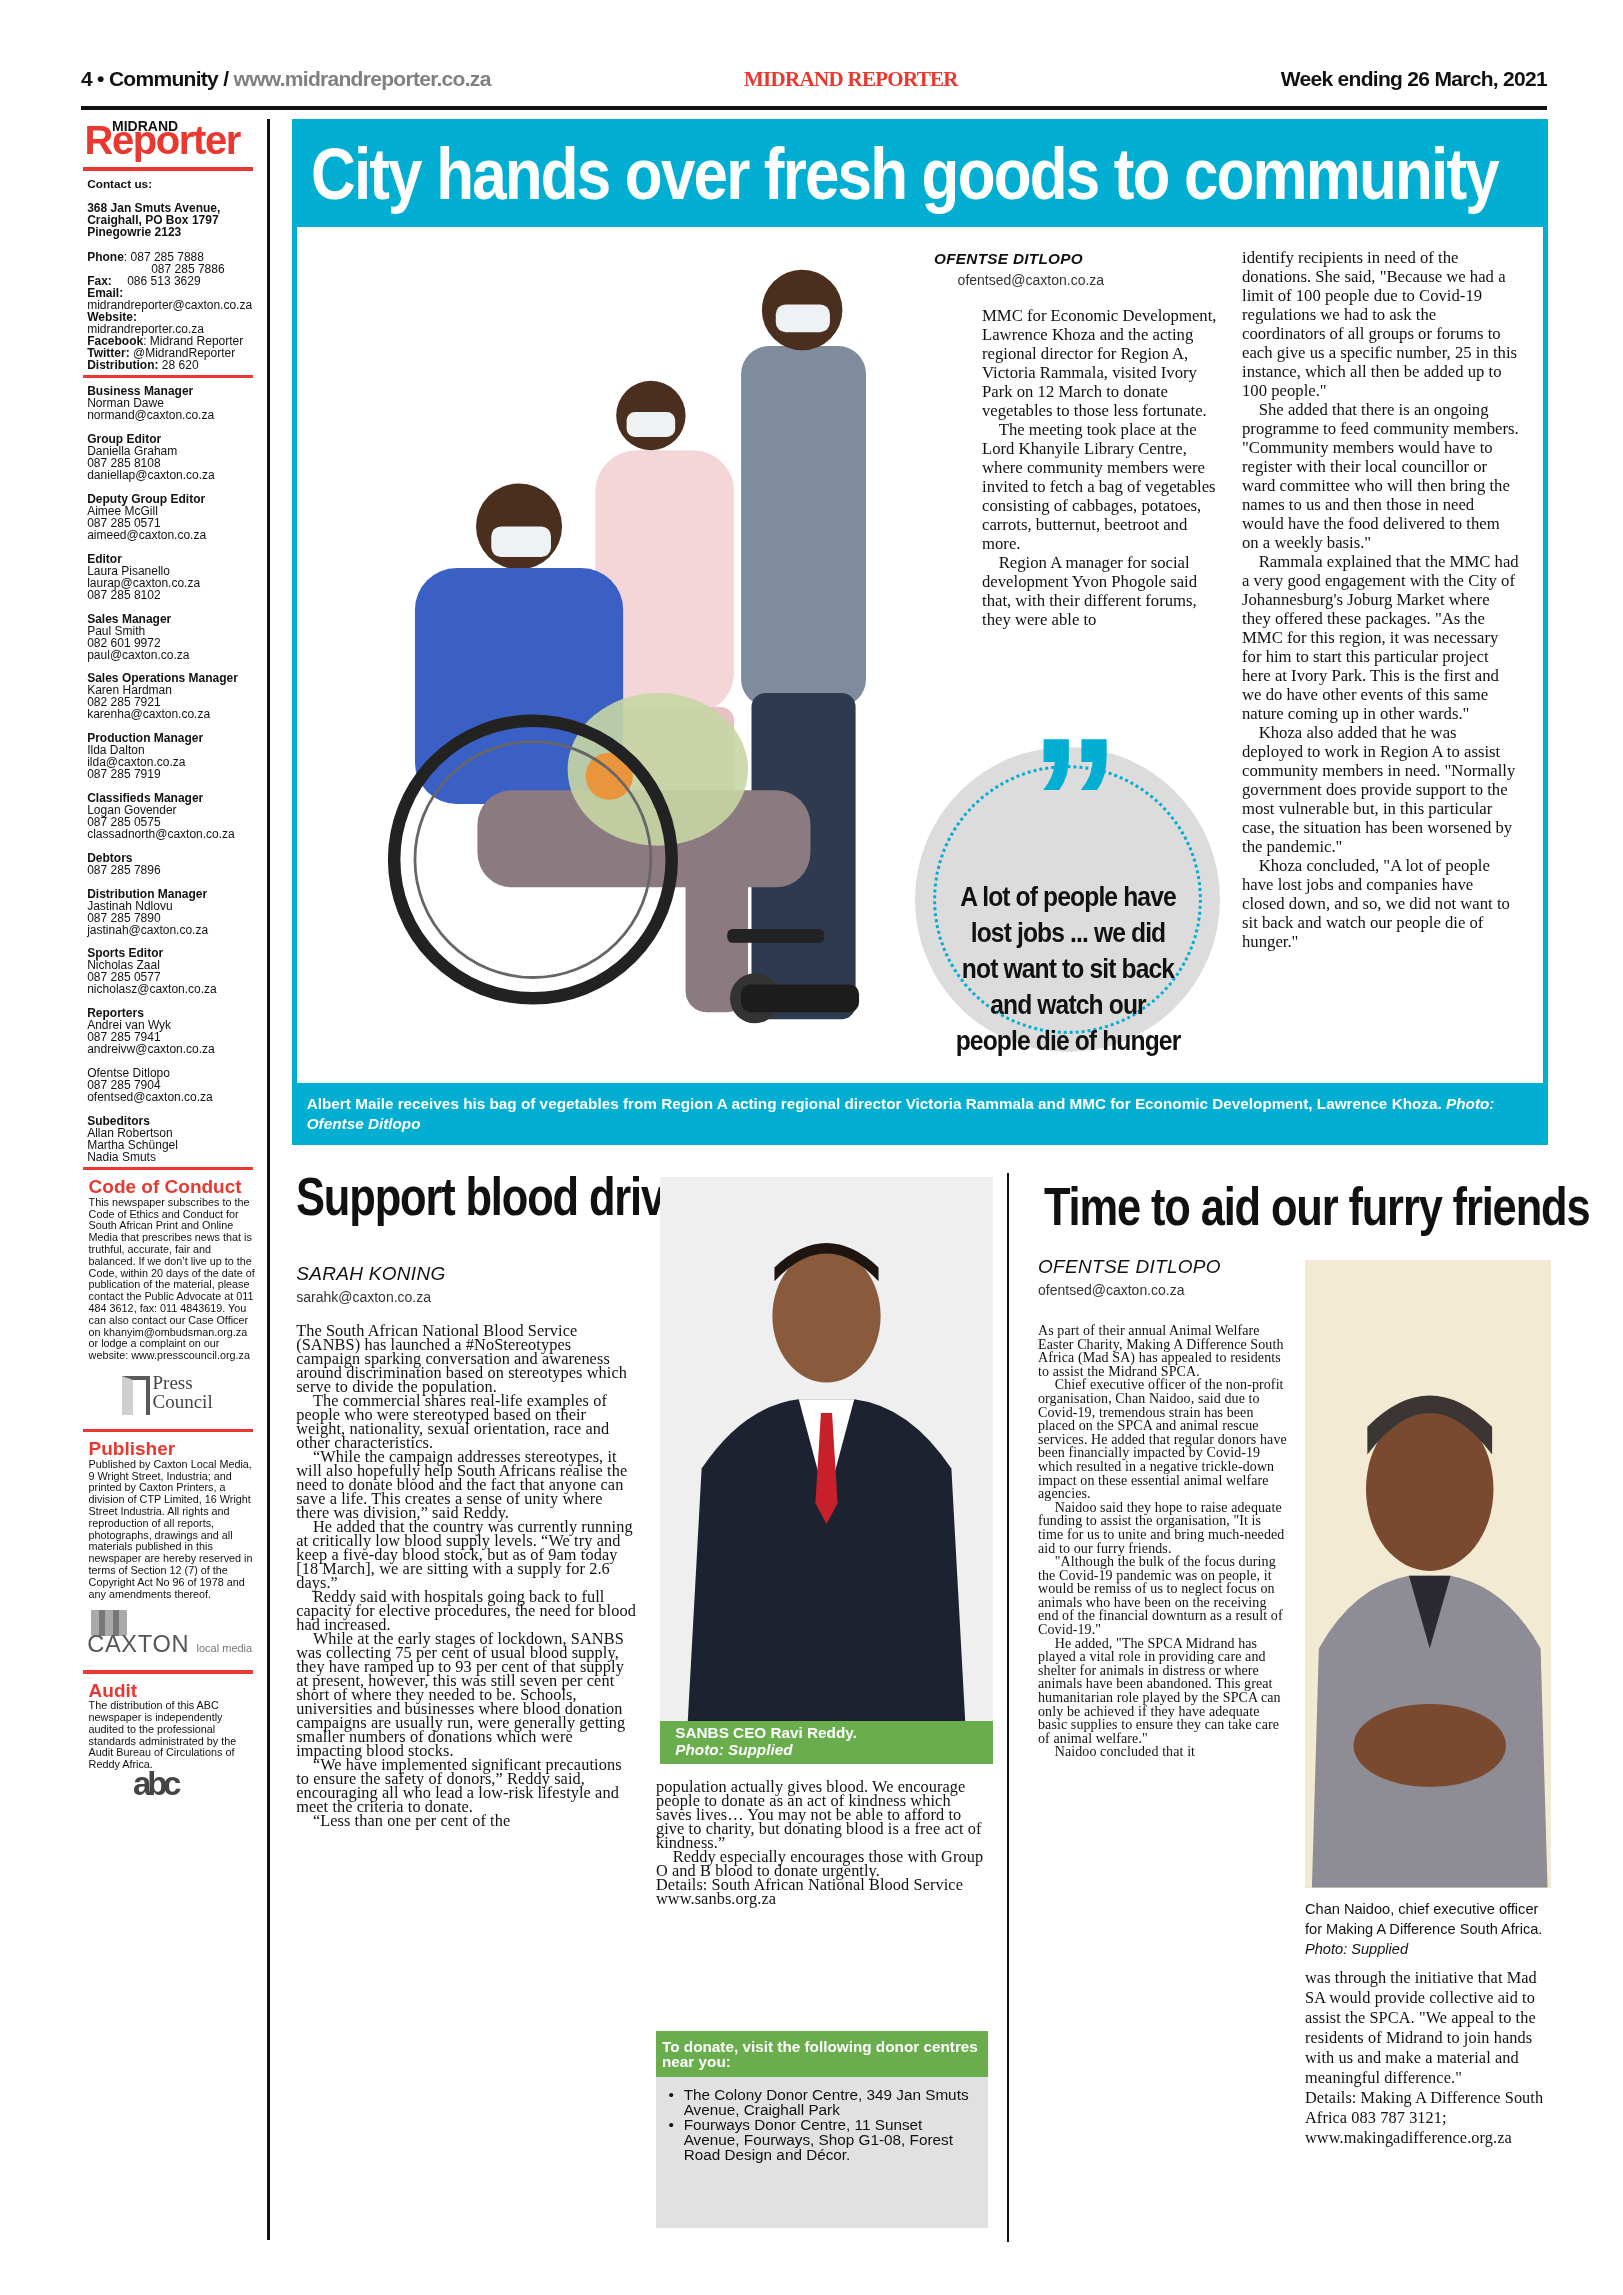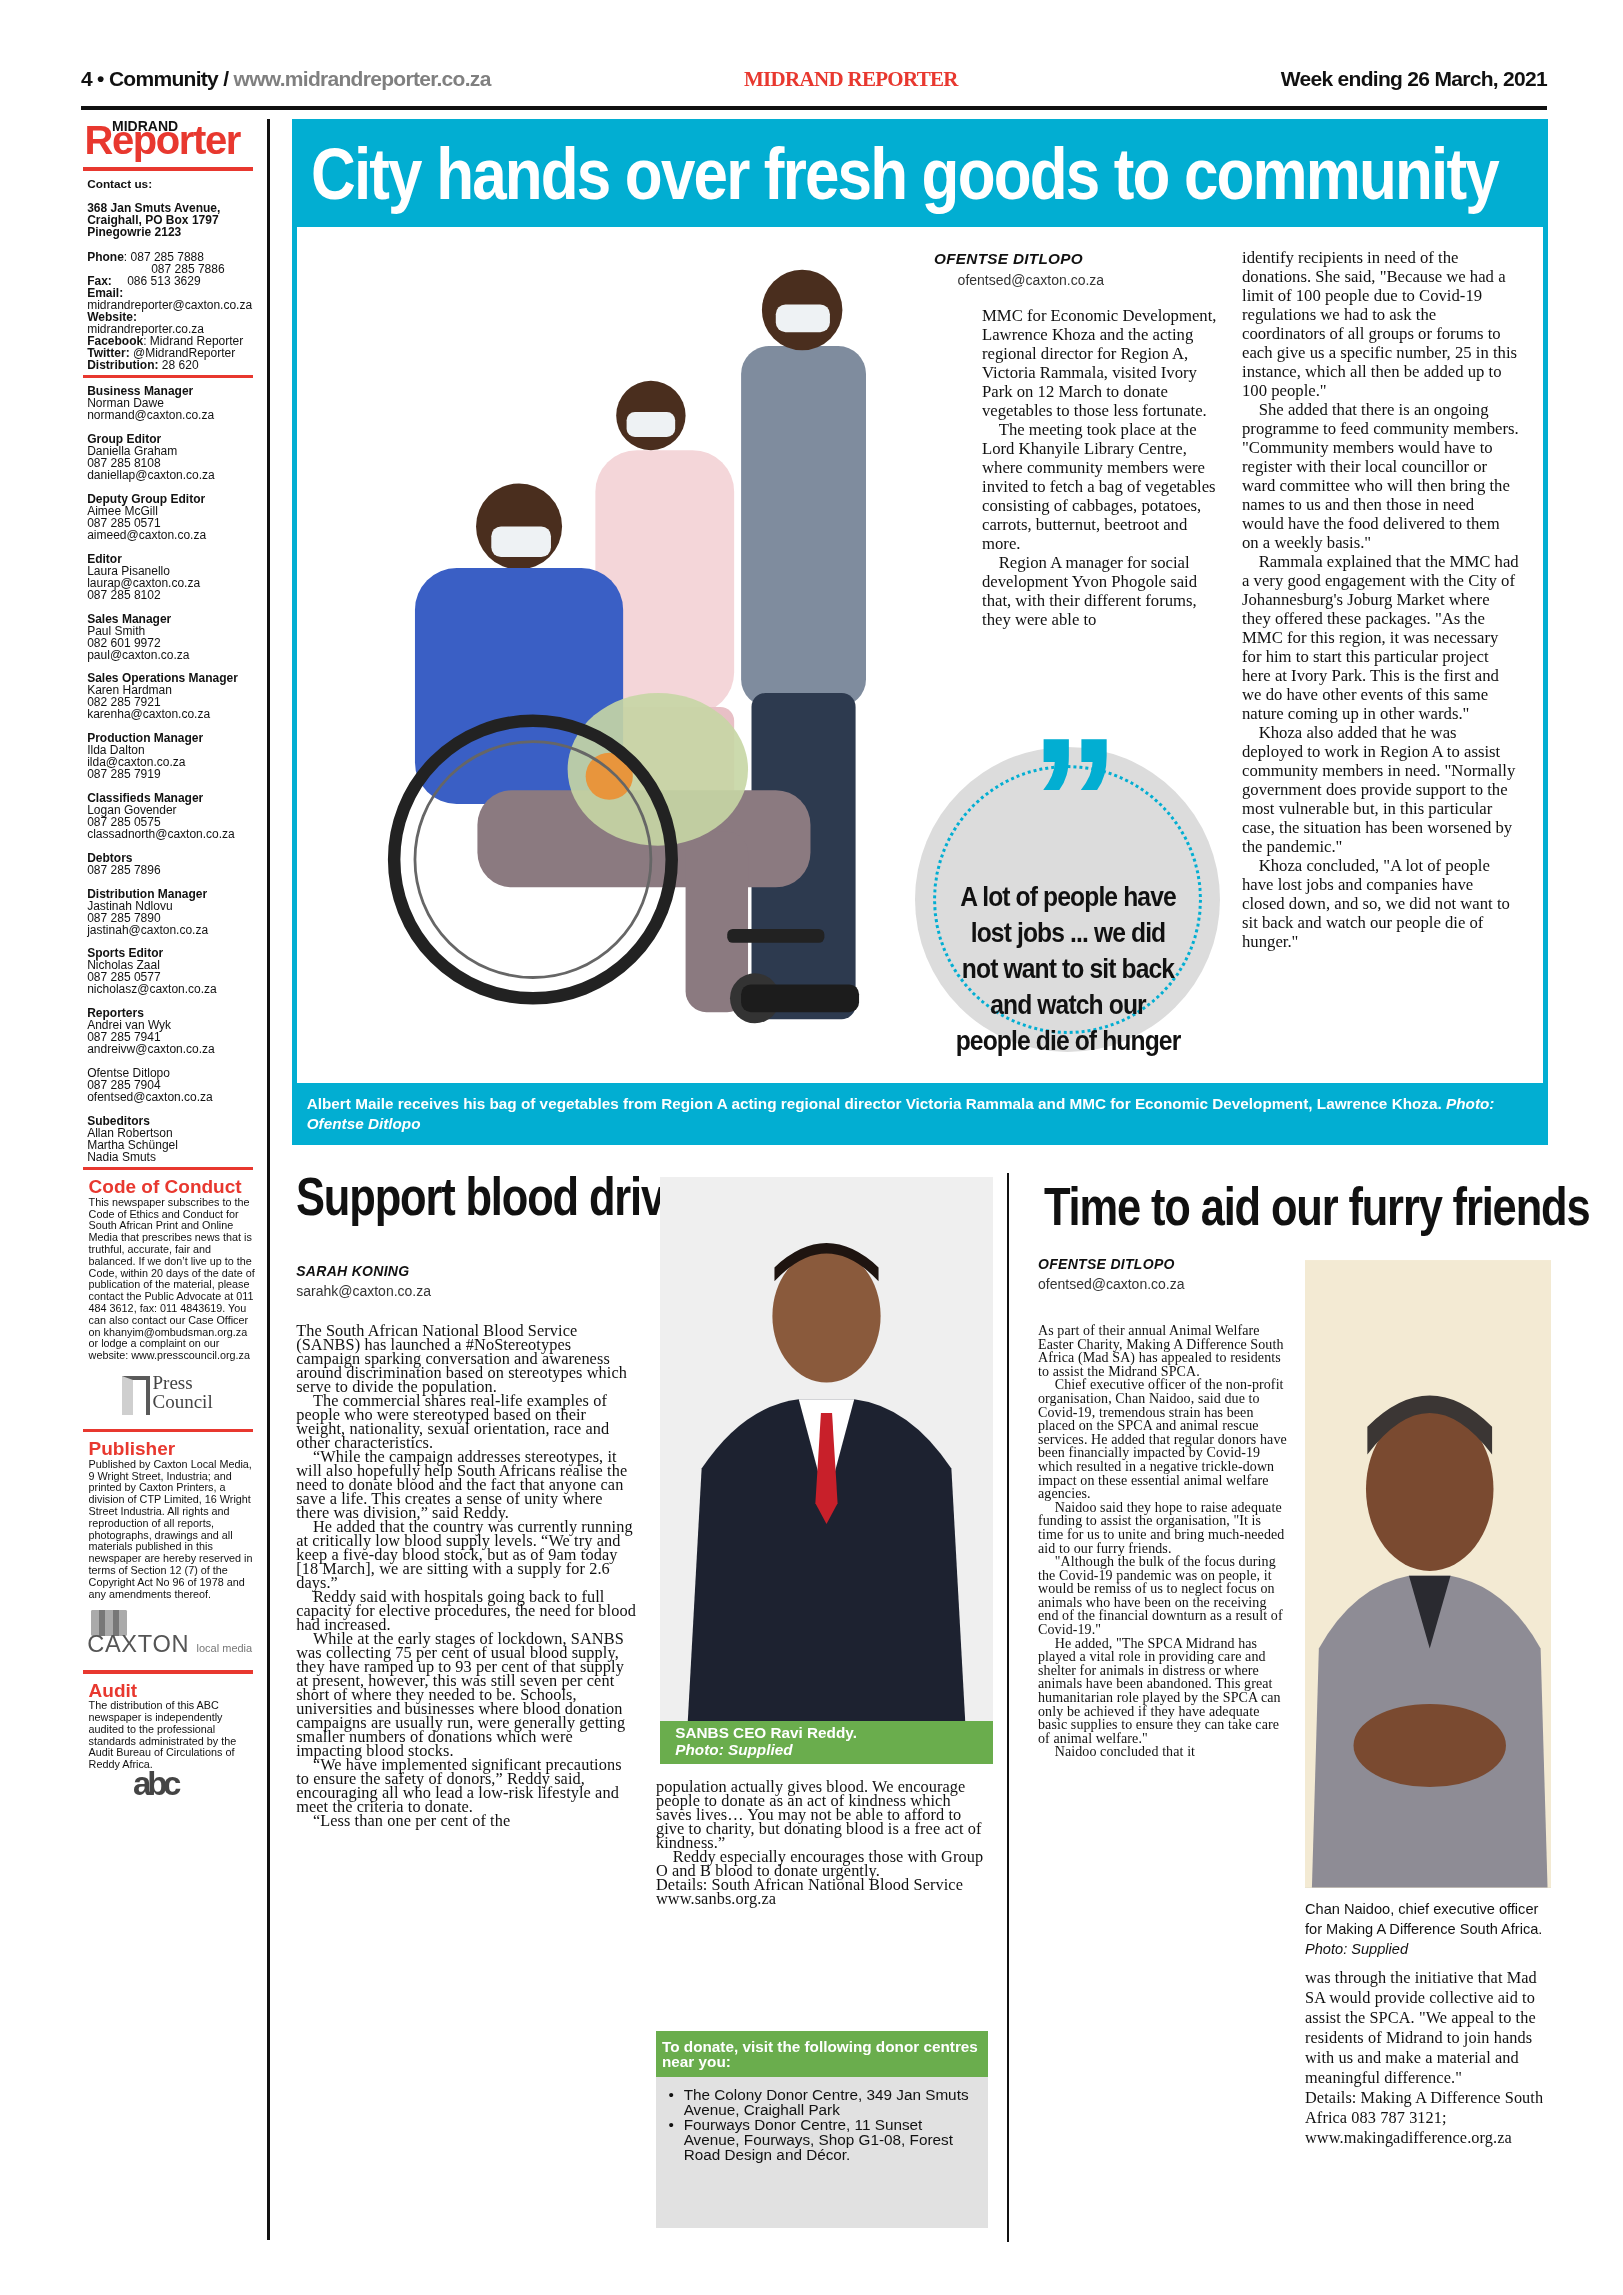--- a/index.html
+++ b/index.html
@@ -56,21 +56,21 @@
   .pq-mark { position: absolute; left: 115px; top: -36px; font-family: "Liberation Sans", sans-serif; font-weight: bold; font-size: 180px; line-height: 180px; color: #02aed2; }
   .pq-text { position: absolute; left: 21px; top: 132px; width: 264px; text-align: center; font-family: "Liberation Sans", sans-serif; font-weight: bold; font-size: 28px; line-height: 36px; color: #111; letter-spacing: -1px; transform: scaleX(0.88); }
   .lead-caption { position: absolute; left: 0; bottom: 0; width: 100%; height: 57px; background: #02aed2; padding: 11px 9.7px; font-family: "Liberation Sans", sans-serif; font-weight: bold; font-size: 15.3px; line-height: 20px; color: #fff; }
   .lead-caption i { font-style: italic; }
 
   
   .blood { position: absolute; left: 292px; top: 1166px; width: 708px; height: 1083px; }
   .h-serifless { font-family: "Liberation Sans", sans-serif; font-size: 53px; line-height: 62px; color: #111; letter-spacing: -1.4px; transform: scaleX(0.82); transform-origin: left top; white-space: nowrap; }
   .blood-title { position: absolute; left: 4.2px; top: 0; }
   .art-byline { position: absolute; font-family: "Liberation Sans", sans-serif; }
-  .art-byline .n { font-weight: bold; font-style: italic; font-size: 14px; letter-spacing: 0.3px; }
+  .art-byline .n { font-weight: normal; font-style: italic; font-size: 19px; letter-spacing: 0.3px; }
   .art-byline .e { font-size: 14px; color: #333; margin-top: 4.2px; }
   .blood-byline { left: 4.2px; top: 62px; }
   .blood-col1 { position: absolute; left: 4.2px; top: 158px; width: 340px; font-size: 16.3px; line-height: 14px; letter-spacing: 0.1px; }
   .blood-photo { position: absolute; left: 368px; top: 11px; width: 333px; height: 545px; background: linear-gradient(180deg, #f0f0f0 0%, #e4e4e4 100%); overflow: hidden; }
   .blood-caption { position: absolute; left: 368px; top: 555px; width: 333px; height: 43px; background: #6aad4d; color: #fff; font-family: "Liberation Sans", sans-serif; font-weight: bold; font-size: 15.3px; line-height: 16.7px; padding: 4.2px 15.3px; }
   .blood-caption i { font-style: italic; }
   .blood-col2 { position: absolute; left: 364px; top: 614px; width: 333px; font-size: 16.3px; line-height: 14px; letter-spacing: 0.1px; }
   .donor-box { position: absolute; left: 364px; top: 865px; width: 332px; height: 197px; background: #e1e1e1; }
   .donor-head { height: 46px; background: #6aad4d; color: #fff; font-family: "Liberation Sans", sans-serif; font-weight: bold; font-size: 15.3px; line-height: 14.6px; padding: 9px 6px; }
   .donor-list { list-style: none; padding: 9.7px 11px 0 11px; font-family: "Liberation Sans", sans-serif; font-size: 15.3px; line-height: 15px; }

